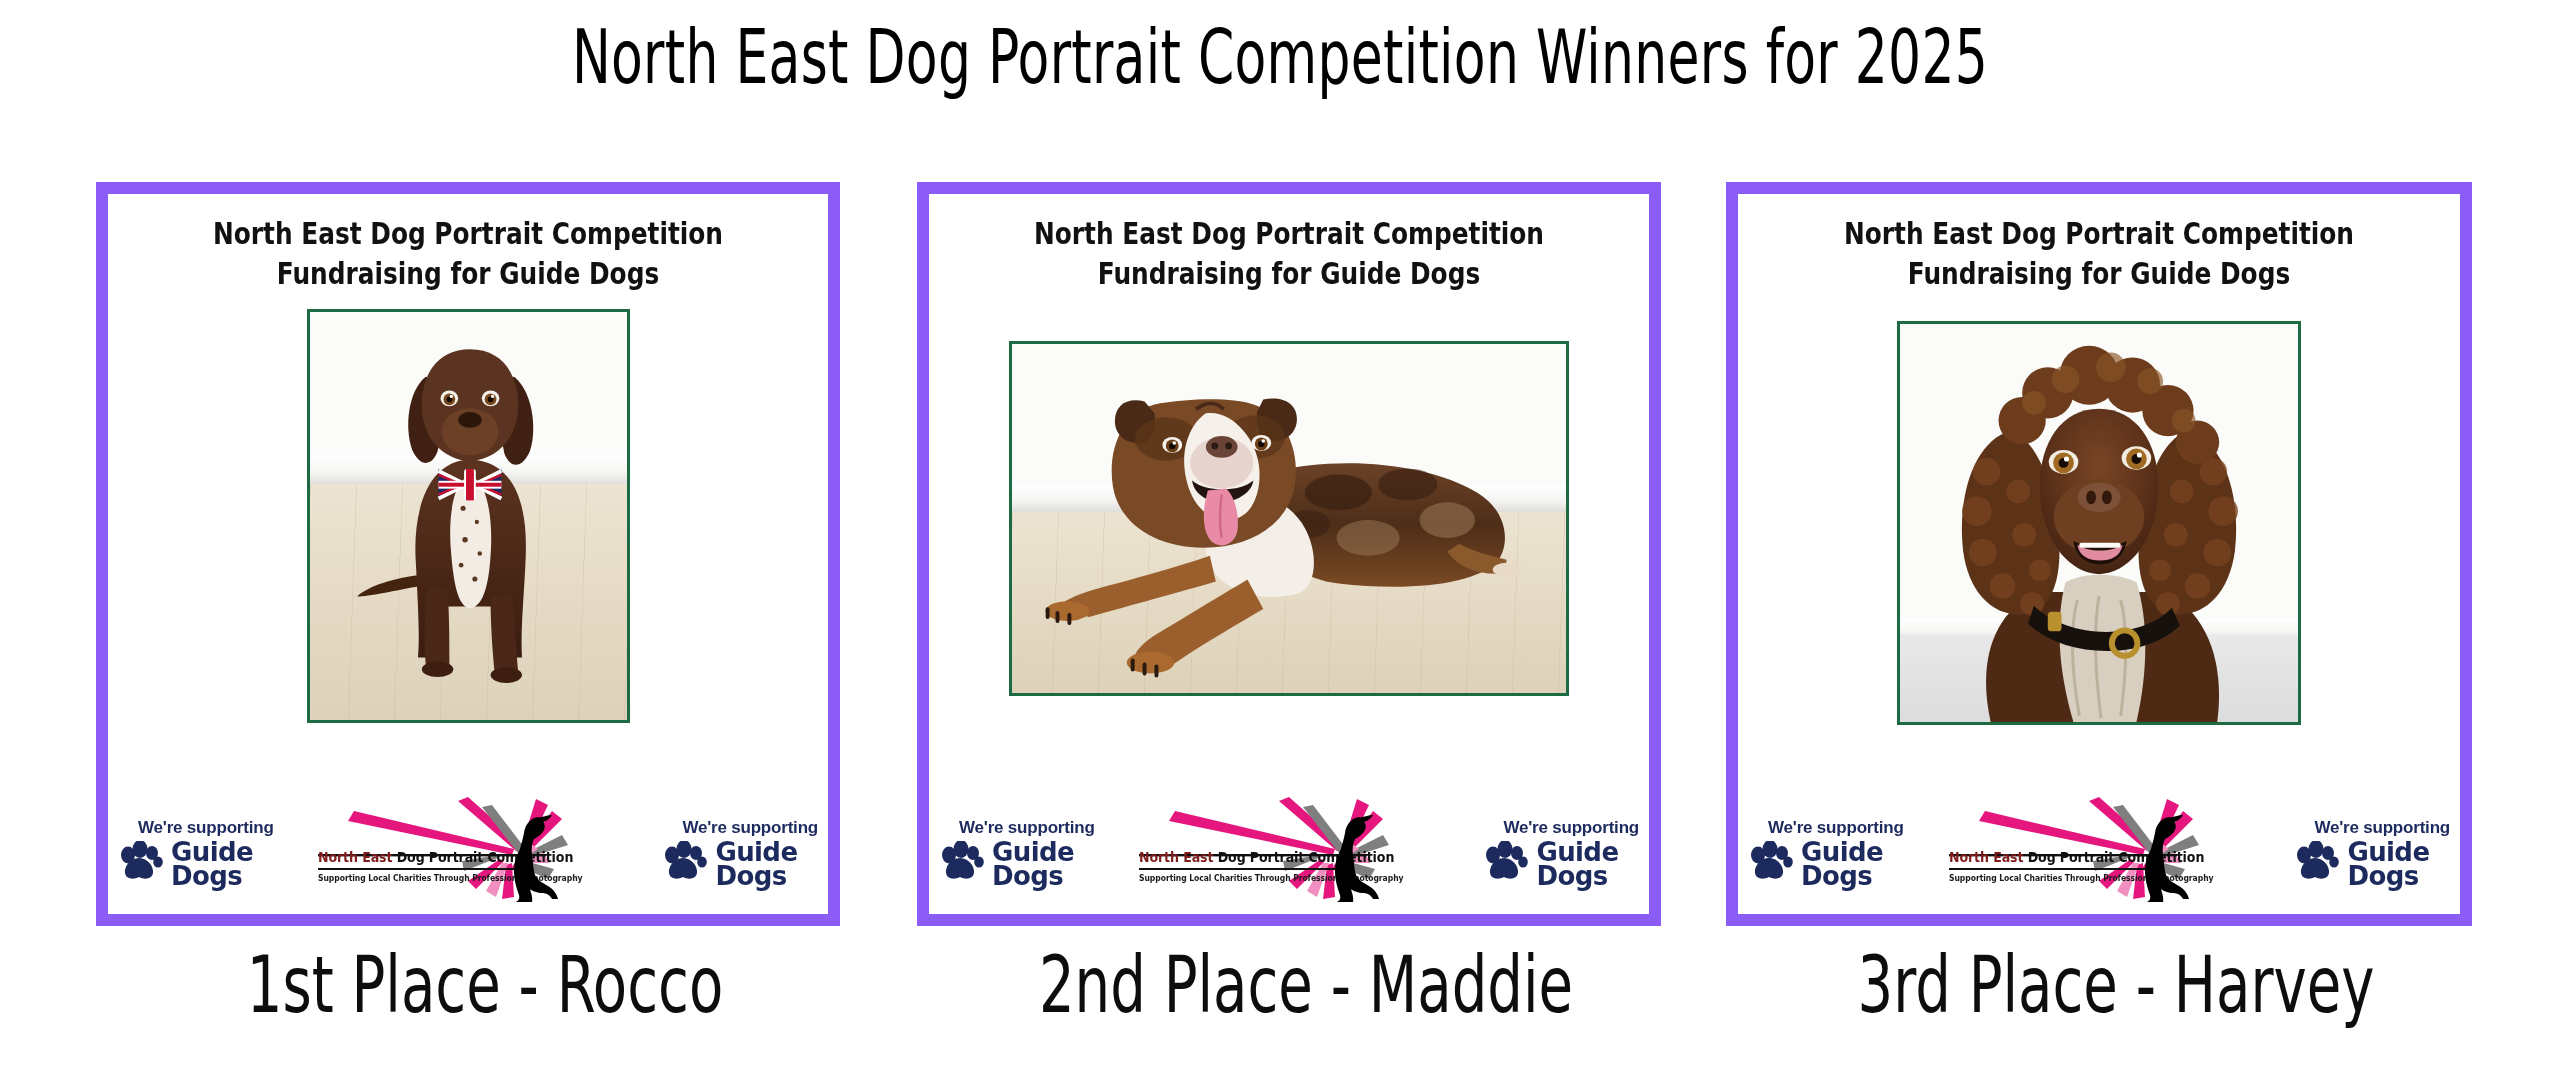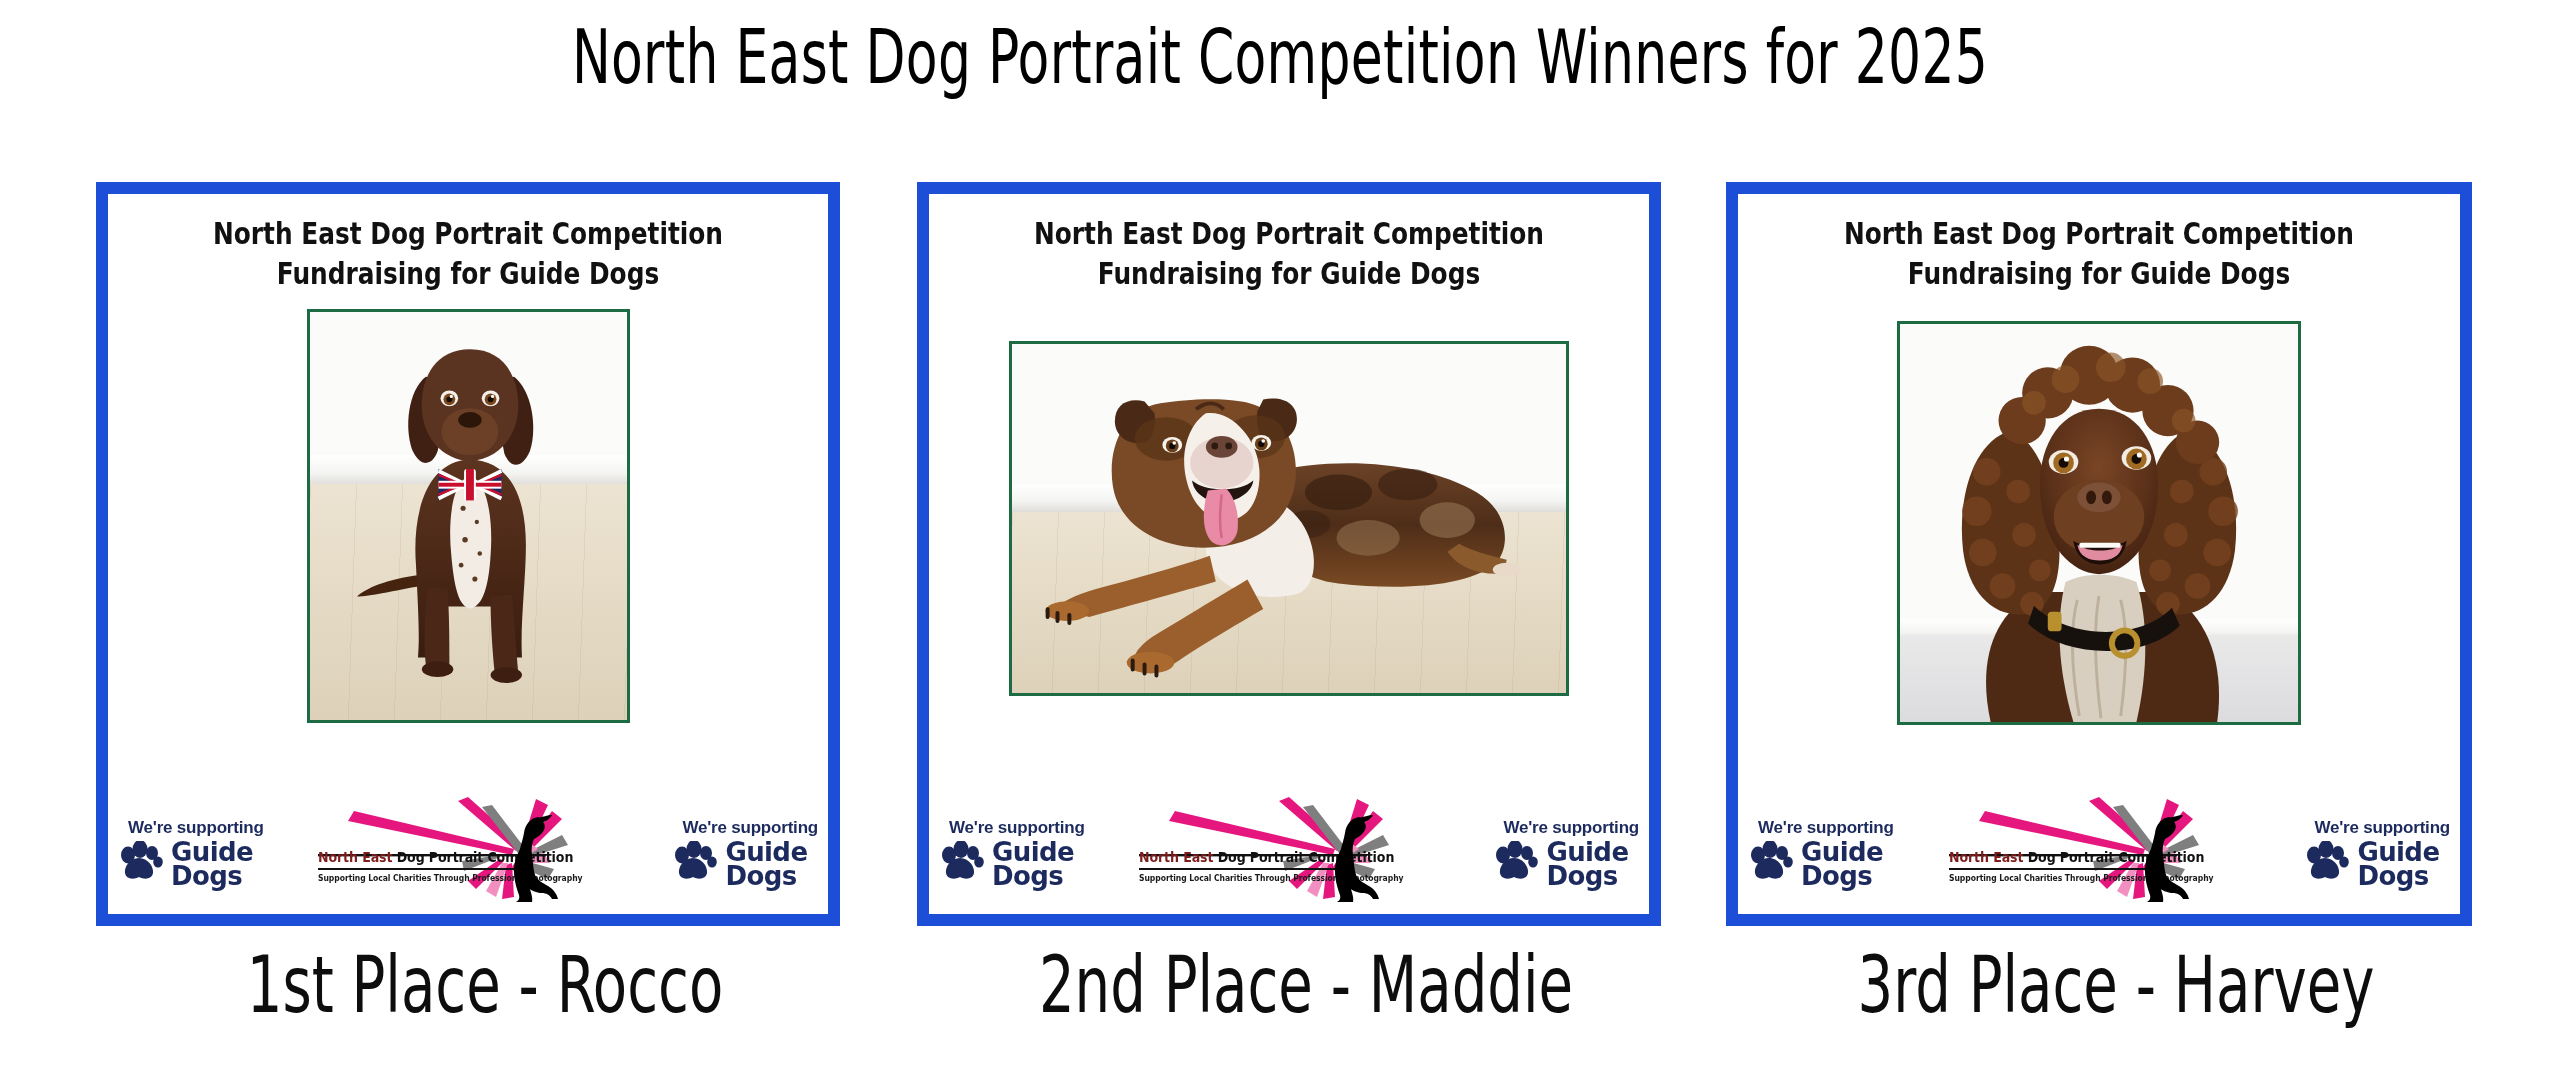--- a/index.html
+++ b/index.html
@@ -40,21 +40,21 @@
     top: 182px;
     width: 2560px;
     height: 748px;
   }
 
   .card {
     position: absolute;
     top: 0;
     box-sizing: border-box;
     background: #ffffff;
-    border: 12px solid #1d4ed8;
+    border: 12px solid #8b5cf6;
     display: flex;
     flex-direction: column;
     align-items: center;
   }
   .card.c0 { left: 96px;   width: 744px;  height: 744px; }
   .card.c1 { left: 917px;  width: 744px;  height: 744px; }
   .card.c2 { left: 1726px; width: 746px;  height: 744px; }
 
   .card-header {
     width: 100%;
@@ -130,21 +130,21 @@
     flex: 0 0 auto;
     z-index: 3;
   }
   .supporting {
     font-family: "Liberation Sans", sans-serif;
     font-weight: bold;
     font-size: 17px;
     color: #1C2A5E;
     letter-spacing: -0.2px;
     margin-bottom: 3px;
-    margin-left: 10px;
+    margin-left: 20px;
     white-space: nowrap;
   }
   .gd-row { display: flex; align-items: flex-start; gap: 7px; }
   .gd-word {
     font-family: "DejaVu Sans", "Liberation Sans", sans-serif;
     font-weight: bold;
     font-size: 26px;
     line-height: 0.92;
     color: #1C2A5E;
     letter-spacing: -0.6px;

